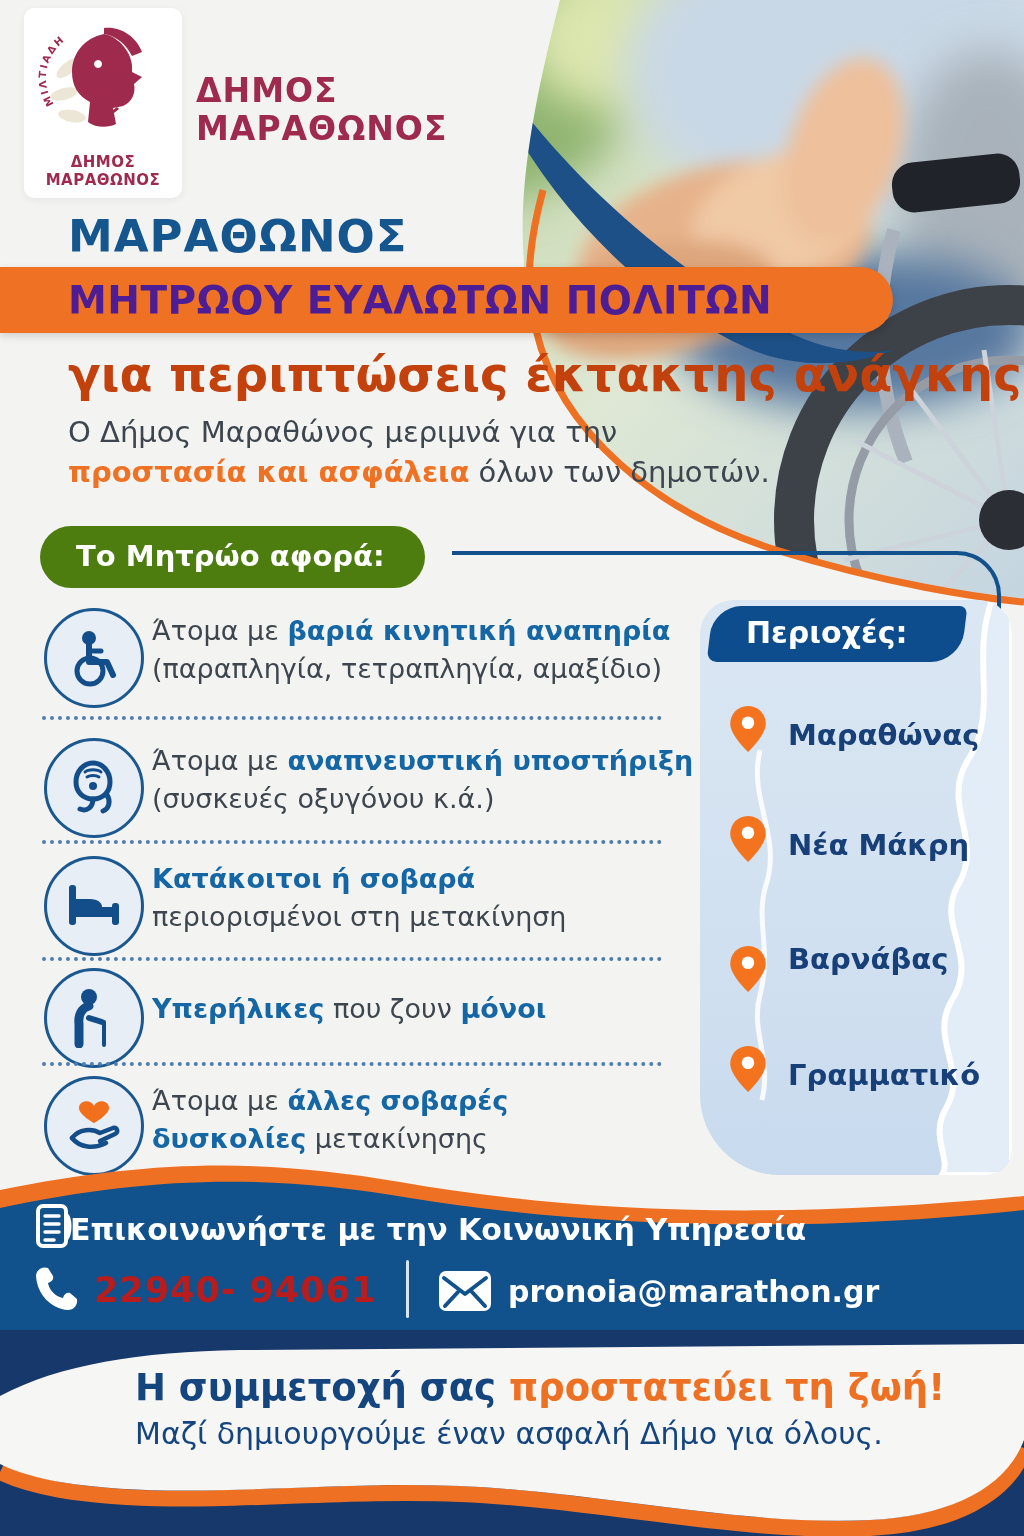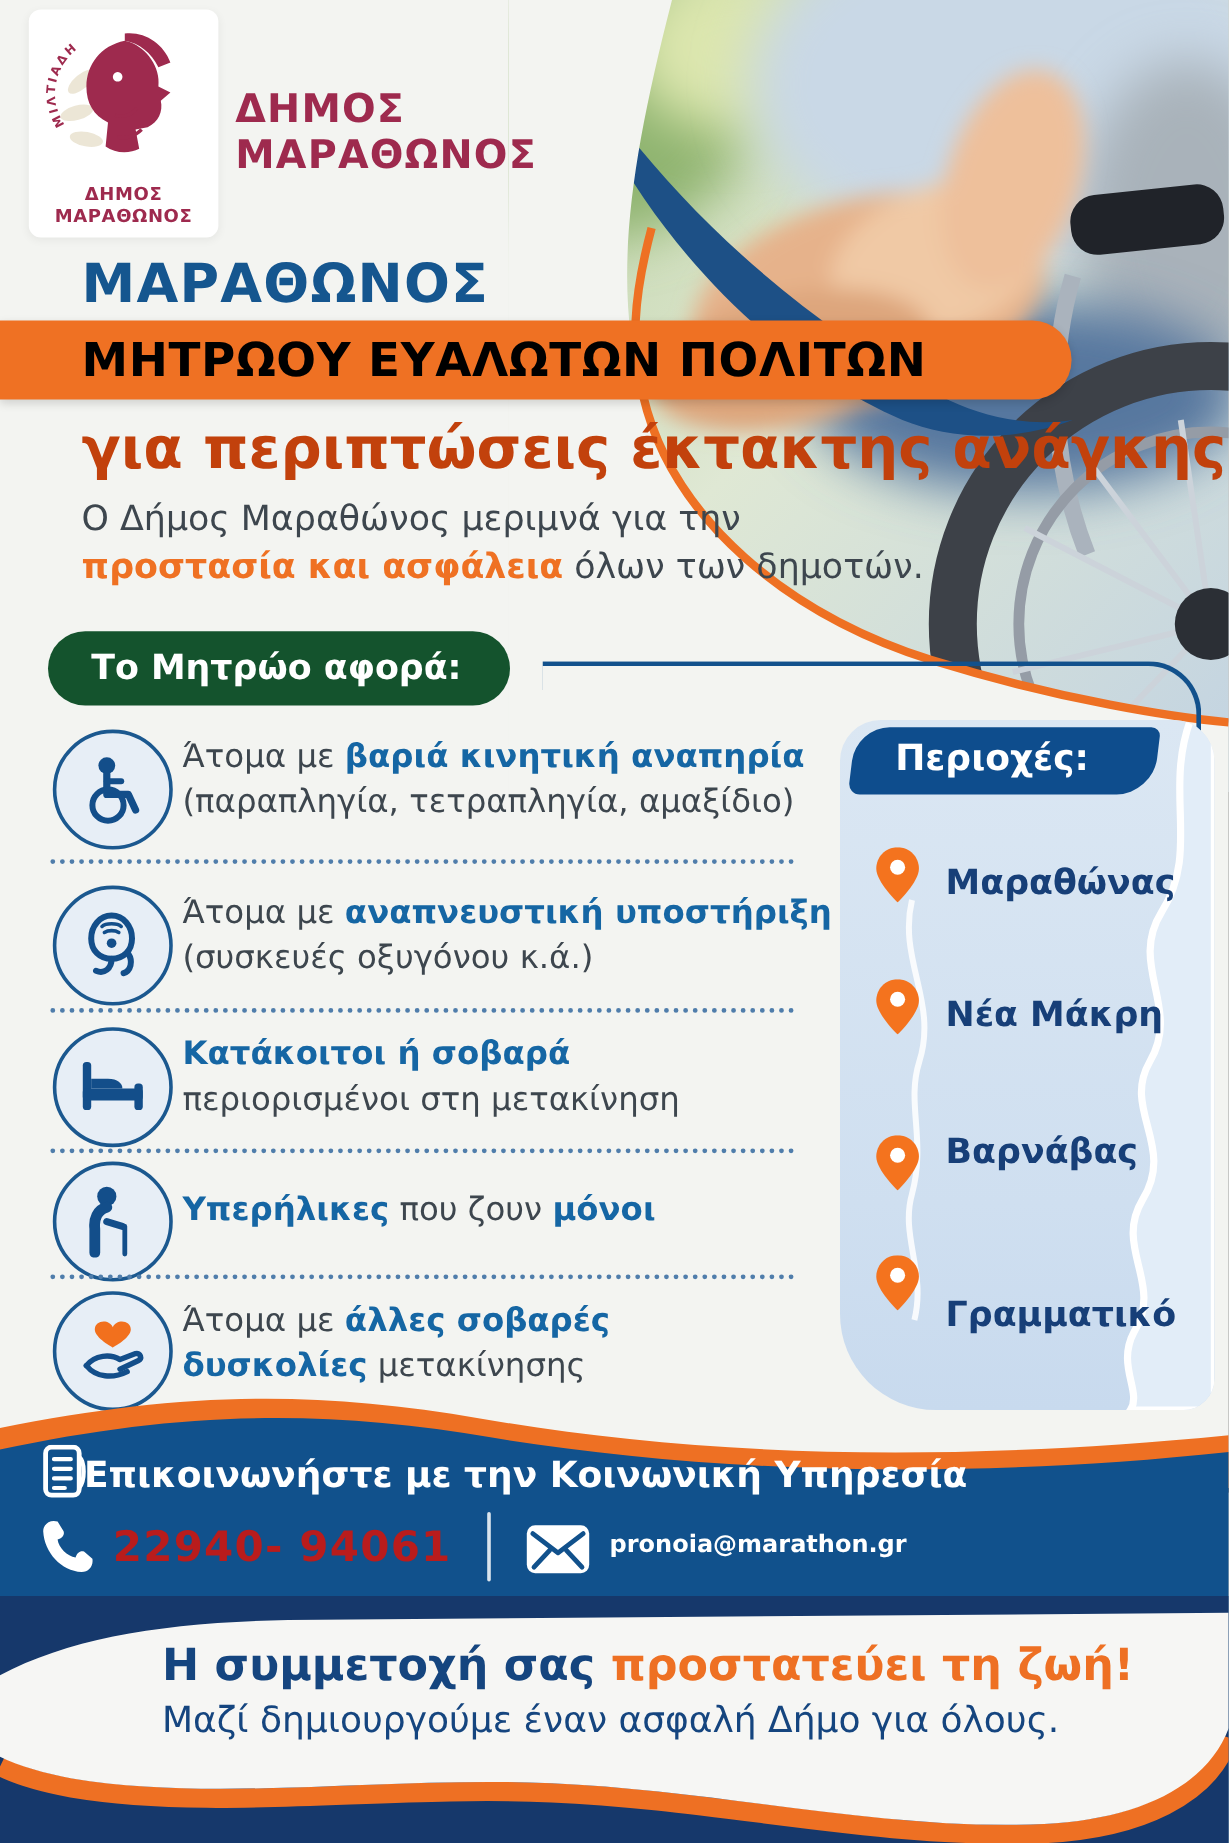--- a/index.html
+++ b/index.html
@@ -15,27 +15,27 @@
     border-radius:10px;box-shadow:0 2px 8px rgba(0,0,0,.06);z-index:5;}
   .logo-caption{left:0;right:0;bottom:8px;text-align:center;color:#9e2a4e;
     font-weight:800;font-size:15px;line-height:1.25;letter-spacing:.5px;}
   .org-name{left:196px;top:72px;color:#9e2a4e;font-weight:800;font-size:33px;
     line-height:1.16;letter-spacing:1px;z-index:5;}
   .kicker{left:68px;top:210px;color:#15568f;font-weight:800;font-size:45px;
     letter-spacing:1px;z-index:5;}
   .banner{left:0;top:267px;width:893px;height:66px;background:#ef7123;
     border-radius:0 33px 33px 0;z-index:4;display:flex;align-items:center;
     box-shadow:0 3px 8px rgba(0,0,0,.15);}
-  .banner span{color:#000000;font-weight:800;font-size:39px;letter-spacing:.5px;
+  .banner span{color:#4c1d95;font-weight:800;font-size:39px;letter-spacing:.5px;
     padding-left:68px;white-space:nowrap;}
   .subtitle{left:68px;top:346px;color:#c2410c;font-weight:800;font-size:48px;z-index:4;}
   .intro{left:68px;top:412px;font-size:29px;line-height:1.38;z-index:4;}
   .intro .hl{color:#ef7123;font-weight:800;}
   
-  .pill{left:40px;top:526px;background:#14532d;border-radius:32px;z-index:3;
+  .pill{left:40px;top:526px;background:#4d7c0f;border-radius:32px;z-index:3;
     padding:13px 40px 15px 36px;color:#fff;font-weight:700;font-size:29px;}
   .frame-line{left:452px;top:551px;width:545px;height:70px;z-index:2;
     border-top:4px solid #12518c;border-right:4px solid #12518c;
     border-top-right-radius:44px;}
   .item-icon{width:100px;height:100px;border-radius:50%;background:#e7eef6;
     border:3px solid #1b588f;box-sizing:border-box;display:flex;
     align-items:center;justify-content:center;z-index:3;}
   .item-text{font-size:27px;line-height:1.42;z-index:3;}
   .seg-b{font-weight:700;color:#1566a4;}
   .dots{height:0;border-top:4px dotted #4f7dab;left:42px;width:620px;z-index:3;}
@@ -49,21 +49,21 @@
   .areas-head .txt{position:relative;color:#fff;font-weight:700;font-size:30px;
     padding:9px 0 0 36px;}
   .area-row{left:88px;color:#173f78;font-weight:700;font-size:29px;z-index:2;}
   .pin{left:30px;width:36px;height:46px;z-index:2;}
   
   .bottom{left:0;top:1152px;width:1024px;height:384px;z-index:6;}
   .band-solid{left:0;top:88px;width:1024px;height:296px;background:#11518c;}
   .contact-head{left:70px;top:60px;color:#fff;font-weight:700;font-size:30px;}
   .phone{left:94px;top:118px;color:#b91c1c;font-weight:800;font-size:35px;letter-spacing:1px;}
   .vdiv{left:406px;top:108px;width:3px;height:58px;background:rgba(255,255,255,.85);border-radius:2px;}
-  .email{left:508px;top:122px;color:#fff;font-weight:700;font-size:20px;}
+  .email{left:508px;top:122px;color:#fff;font-weight:700;font-size:30px;}
   .footer-line1{left:135px;top:214px;font-size:37px;font-weight:800;color:#15457f;z-index:3;}
   .footer-line1 .hl{color:#ee7023;}
   .footer-line2{left:135px;top:264px;font-size:30px;color:#15457f;z-index:3;}
   svg{display:block;}
 </style>
 </head>
 <body>
 
 <div class="poster">
 
@@ -252,21 +252,21 @@
     <div class="abs area-row" style="top:228px;">Νέα Μάκρη</div>
     <svg class="abs pin" style="top:346px;" viewBox="0 0 34 44">
         <path d="M17,0 C7,0 0,8 0,17 C0,28 17,44 17,44 C17,44 34,28 34,17 C34,8 27,0 17,0 Z" fill="#f4731e"></path>
         <circle cx="17" cy="16" r="6" fill="#fff"></circle>
       </svg>
     <div class="abs area-row" style="top:342px;">Βαρνάβας</div>
     <svg class="abs pin" style="top:446px;" viewBox="0 0 34 44">
         <path d="M17,0 C7,0 0,8 0,17 C0,28 17,44 17,44 C17,44 34,28 34,17 C34,8 27,0 17,0 Z" fill="#f4731e"></path>
         <circle cx="17" cy="16" r="6" fill="#fff"></circle>
       </svg>
-    <div class="abs area-row" style="top:478px;text-align:center;">Γραμματικό</div>
+    <div class="abs area-row" style="top:458px;text-align:center;">Γραμματικό</div>
   </div>
 
   <div class="abs bottom">
     <svg class="abs" style="left:0;top:0;" width="1024" height="92" viewBox="0 0 1024 92" preserveAspectRatio="none">
       <path d="M0,38 C150,8 260,6 400,30 C560,58 760,70 1024,44 L1024,92 L0,92 Z" fill="#ee7023"></path>
       <path d="M0,56 C150,24 270,22 410,46 C570,72 780,84 1024,58 L1024,92 L0,92 Z" fill="#11518c"></path>
     </svg>
     <div class="abs band-solid"></div>
 
     <svg class="abs" style="left:34px;top:52px;" width="40" height="46" viewBox="0 0 40 46">

